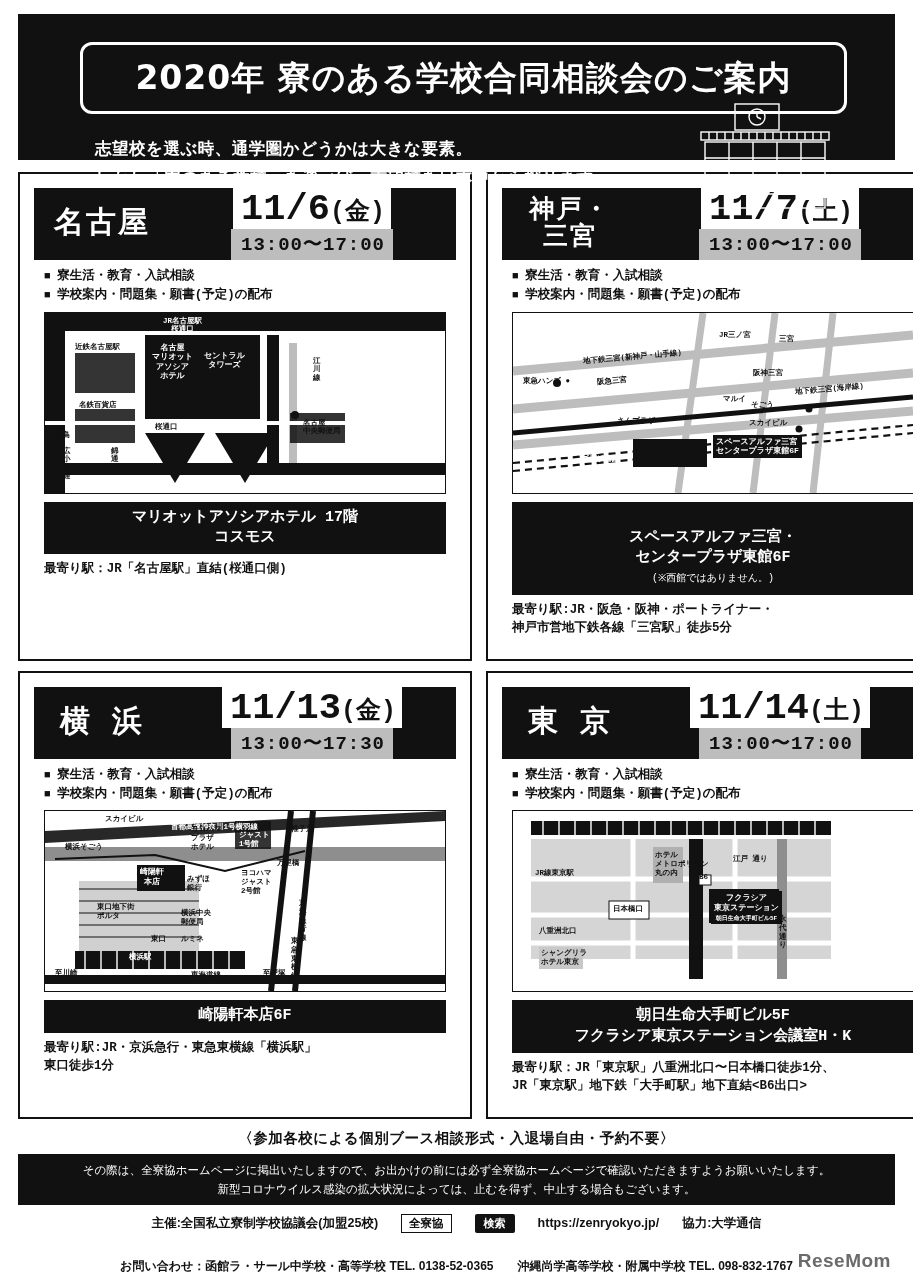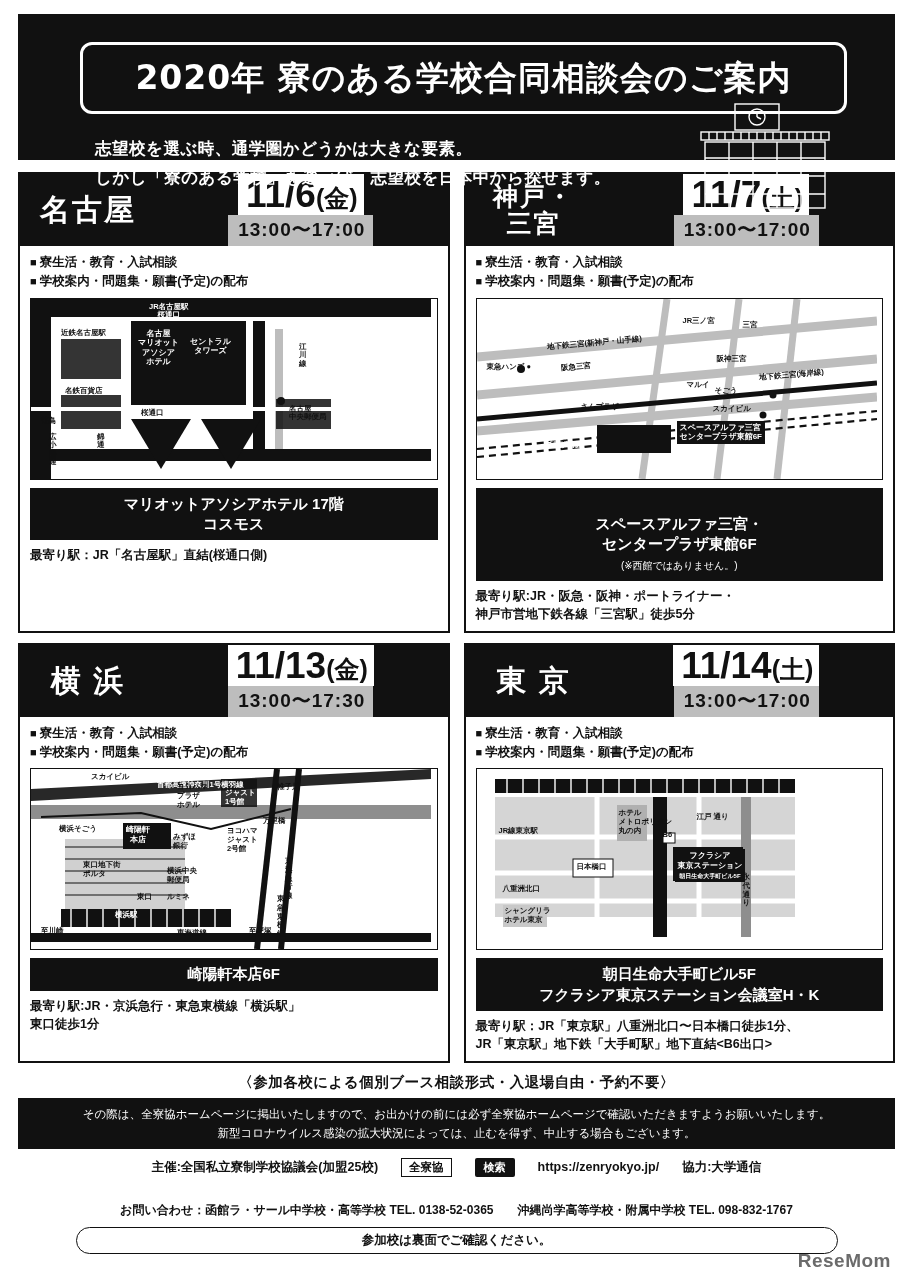--- a/index.html
+++ b/index.html
@@ -41,23 +41,24 @@
 
   
   .grid{
     margin-top:12px;
     display:grid;
     grid-template-columns:1fr 1fr;
     gap:10px 14px;
   }
   .card{
     border:2px solid #111;
-    padding:0;
+    padding:14px;
     box-sizing:border-box;
     background:#fff;
+    font-family:Liberation Mono, monospace;
   }
   .card-head{
     display:flex;
     align-items:stretch;
     background:#111;
   }
   .city{
     color:#fff;background:#111;
     font-size:30px;font-weight:bold;
     padding:6px 10px 6px 12px;
@@ -371,21 +372,21 @@
           <rect x="0" y="164" width="400" height="9" fill="#111"></rect>
           <g stroke="#111" stroke-width="6" fill="none">
             <line x1="246" y1="0" x2="226" y2="180"></line>
             <line x1="268" y1="0" x2="250" y2="180"></line>
           </g>
           <rect x="92" y="54" width="48" height="26" fill="#111"></rect>
           <rect x="190" y="10" width="36" height="28" fill="#111" opacity="0.85"></rect>
         </svg>
         <div class="mlabel" style="left:60px;top:4px;">スカイビル</div>
         <div class="mlabel w" style="left:126px;top:12px;">首都高速神奈川1号横羽線</div>
-        <div class="mlabel" style="left:28px;top:32px;margin-top:24px;">横浜そごう</div>
+        <div class="mlabel" style="left:20px;top:32px;">横浜そごう</div>
         <div class="mlabel" style="left:146px;top:14px;">ヨコハマ<br>プラザ<br>ホテル</div>
         <div class="mlabel w" style="left:194px;top:20px;">ジャスト<br>1号館</div>
         <div class="mlabel" style="left:246px;top:14px;">帷子川</div>
         <div class="mlabel" style="left:232px;top:48px;">万里橋</div>
         <div class="mlabel" style="left:142px;top:64px;">みずほ<br>銀行</div>
         <div class="mlabel" style="left:196px;top:58px;">ヨコハマ<br>ジャスト<br>2号館</div>
         <div class="mlabel" style="left:52px;top:92px;">東口地下街<br>ポルタ</div>
         <div class="mlabel" style="left:136px;top:98px;">横浜中央<br>郵便局</div>
         <div class="mlabel" style="left:106px;top:124px;">東口</div>
         <div class="mlabel" style="left:136px;top:124px;">ルミネ</div>

